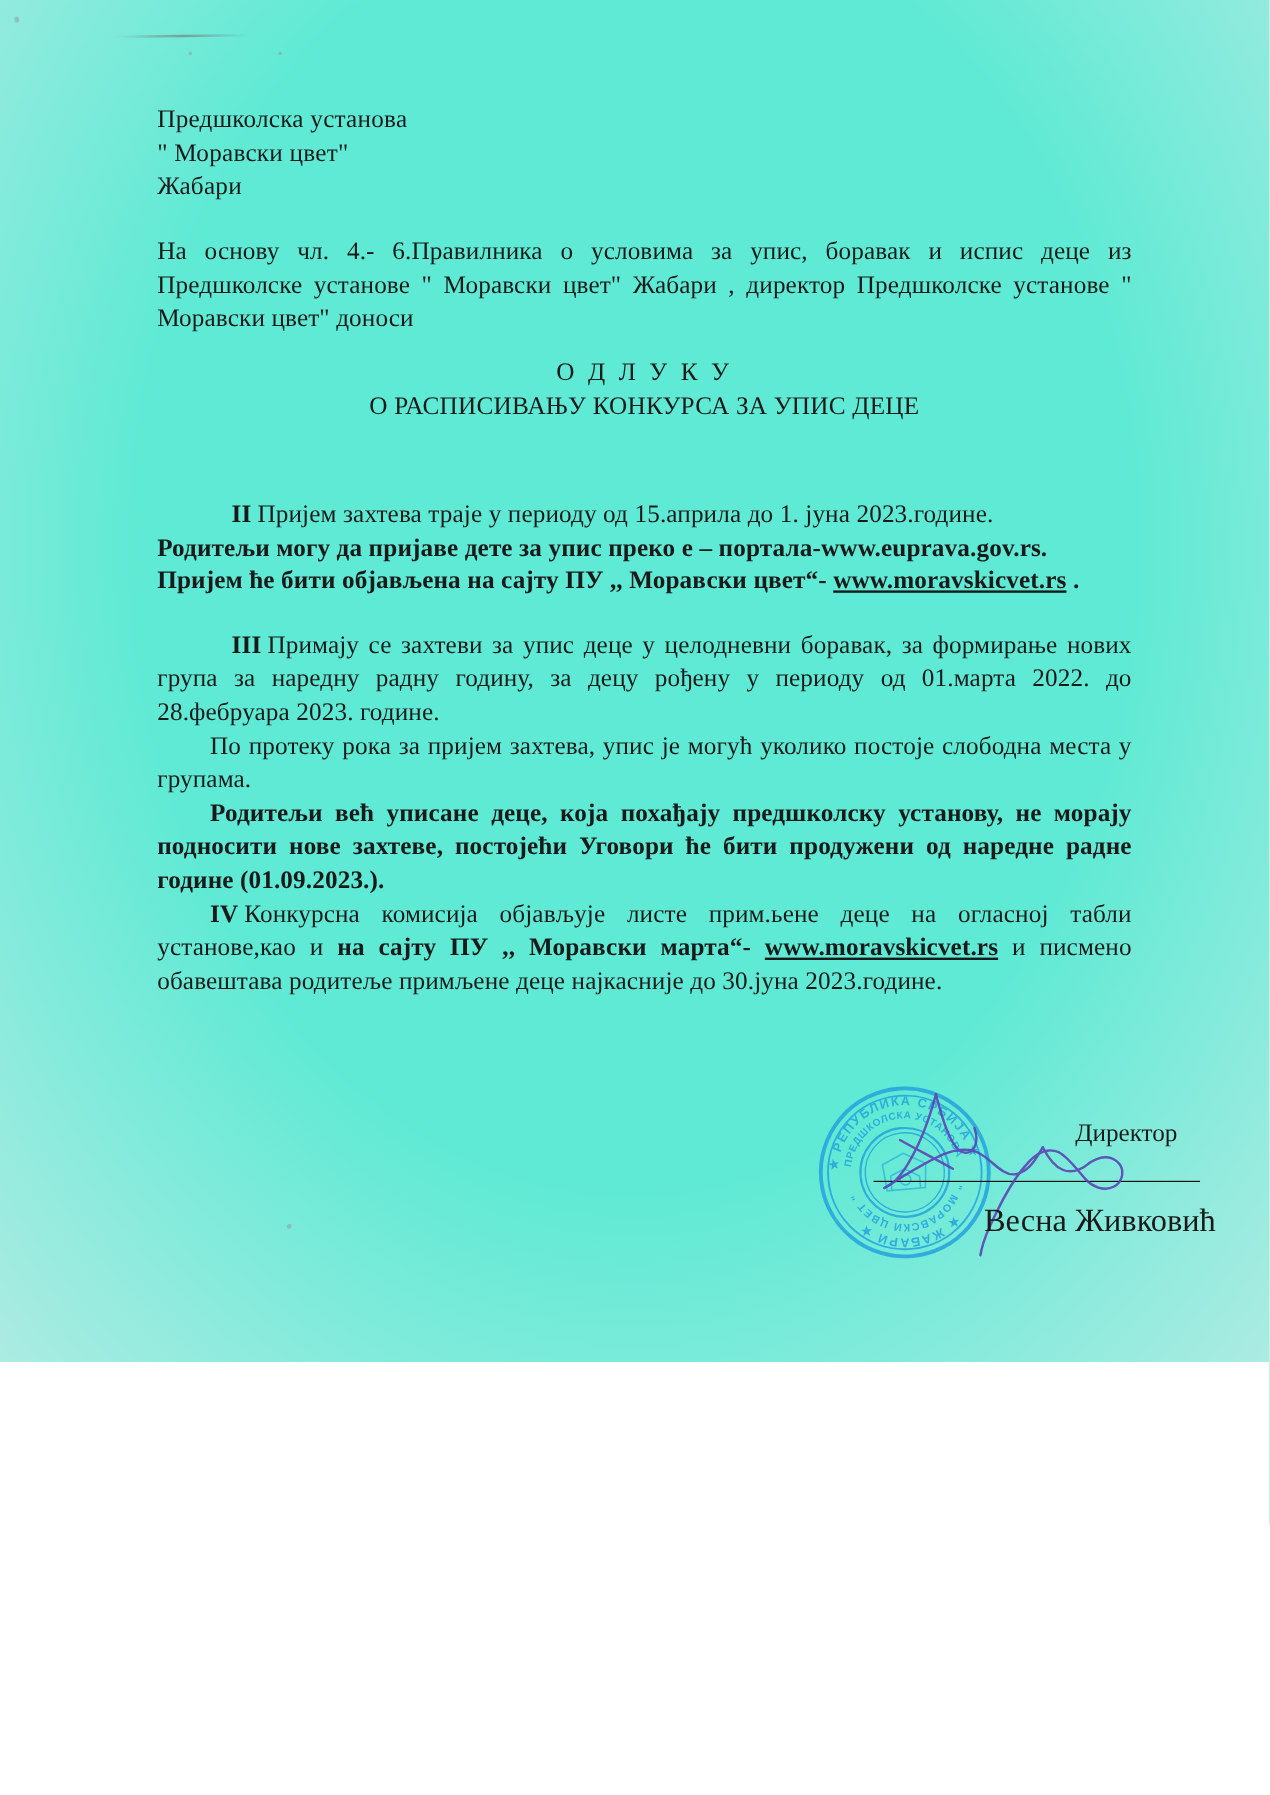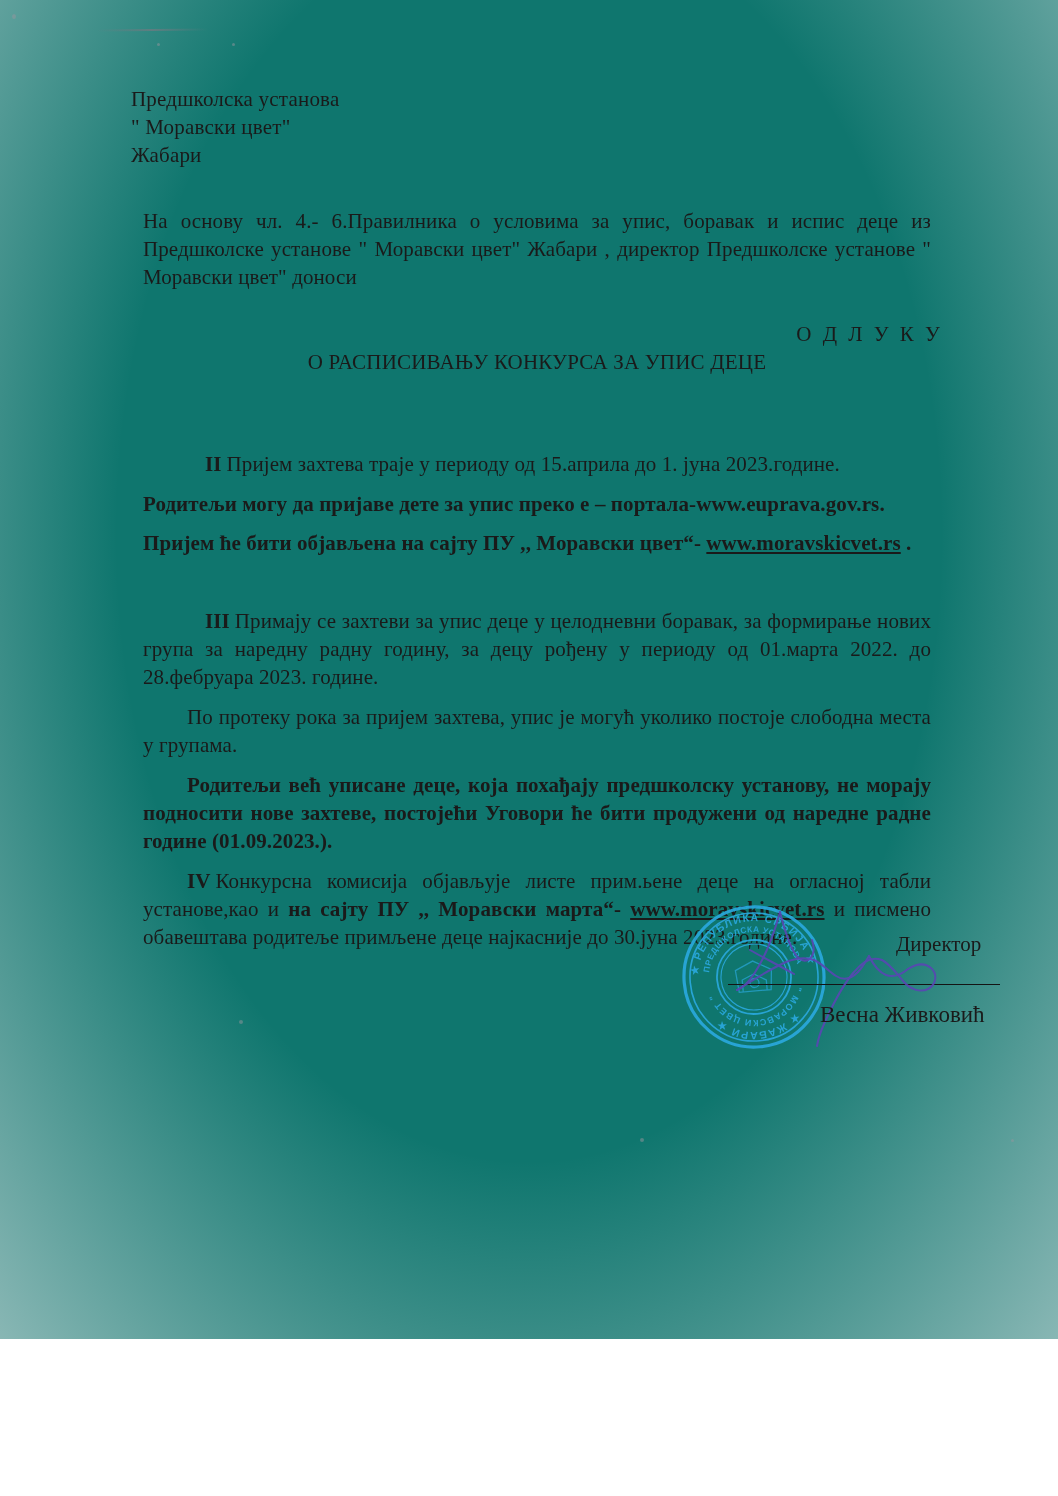--- a/index.html
+++ b/index.html
@@ -7,22 +7,22 @@
     padding: 0;
     background: #ffffff;
   }
   body {
     font-family: "Liberation Serif", "DejaVu Serif", serif;
     color: #1a1a1a;
   }
   #page {
     position: relative;
     width: 1058px;
-    height: 1339px;
-    background: #0f766e;
+    height: 1135px;
+    background: #5eead4;
     overflow: hidden;
   }
   
   .paper-tint {
     position: absolute;
     inset: 0;
     background:
       radial-gradient(ellipse at 50% 40%, rgba(255,255,255,0) 55%, rgba(236,236,238,0.55) 100%);
     pointer-events: none;
   }
@@ -52,35 +52,35 @@
     font-size: 21px;
     line-height: 1.33;
     letter-spacing: 0.2px;
   }
 
   .para {
     font-size: 21px;
     line-height: 1.33;
     text-align: justify;
     letter-spacing: 0.1px;
-    margin: 12px;
+    margin: 0;
   }
   .para.noj { text-align: left; }
 
   .spacer-sm { height: 16px; }
   .spacer-md { height: 26px; }
   .spacer-lg { height: 36px; }
 
   .title-block {
     text-align: center;
     font-size: 21px;
     line-height: 1.36;
     letter-spacing: 0.2px;
   }
-  .title-main { letter-spacing: 3px; text-align: right; }
+  .title-main { letter-spacing: 3px; }
 
   .indent { display: inline-block; width: 62px; }
   .indent-sm { display: inline-block; width: 44px; }
 
   b, .bold { font-weight: bold; }
   .ul { text-decoration: underline; }
 
   
   .sign-zone {
     position: absolute;
@@ -93,21 +93,21 @@
     position: absolute;
     left: 236px;
     top: 42px;
     font-size: 21px;
     white-space: nowrap;
   }
   .sig-name {
     position: absolute;
     left: 160px;
     top: 112px;
-    font-size: 23px;
+    font-size: 27px;
     white-space: nowrap;
   }
   .sig-rule {
     position: absolute;
     left: 68px;
     top: 94px;
     width: 272px;
     height: 0;
     border-top: 1.6px solid #141414;
   }

